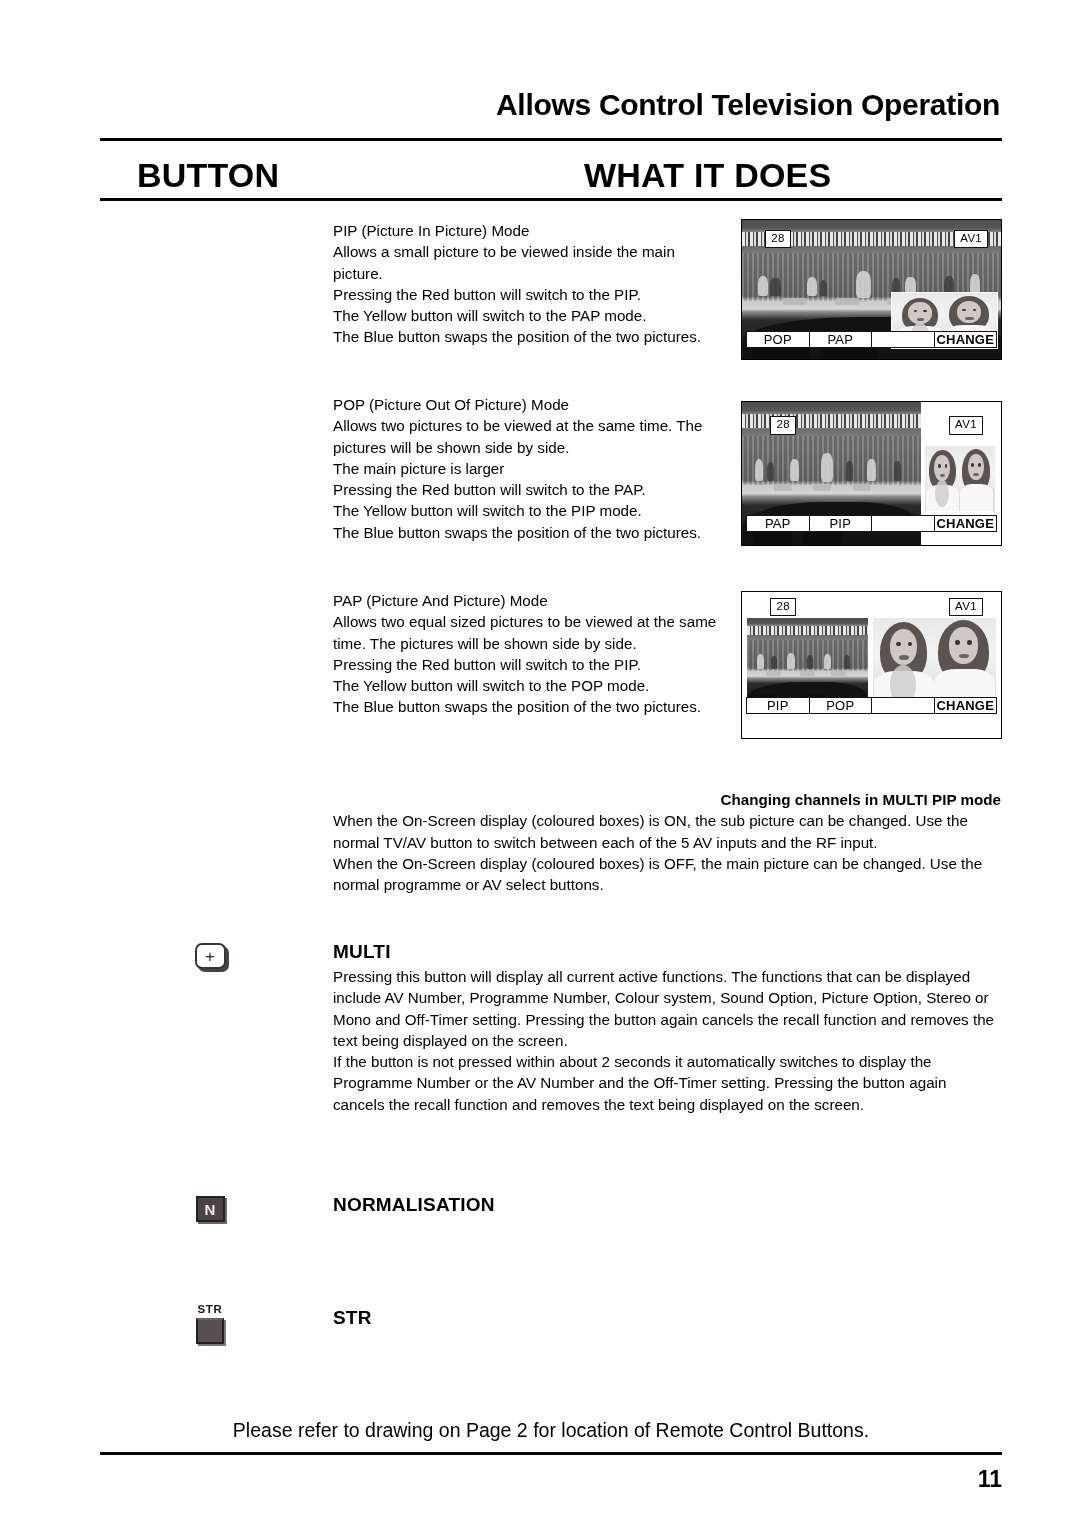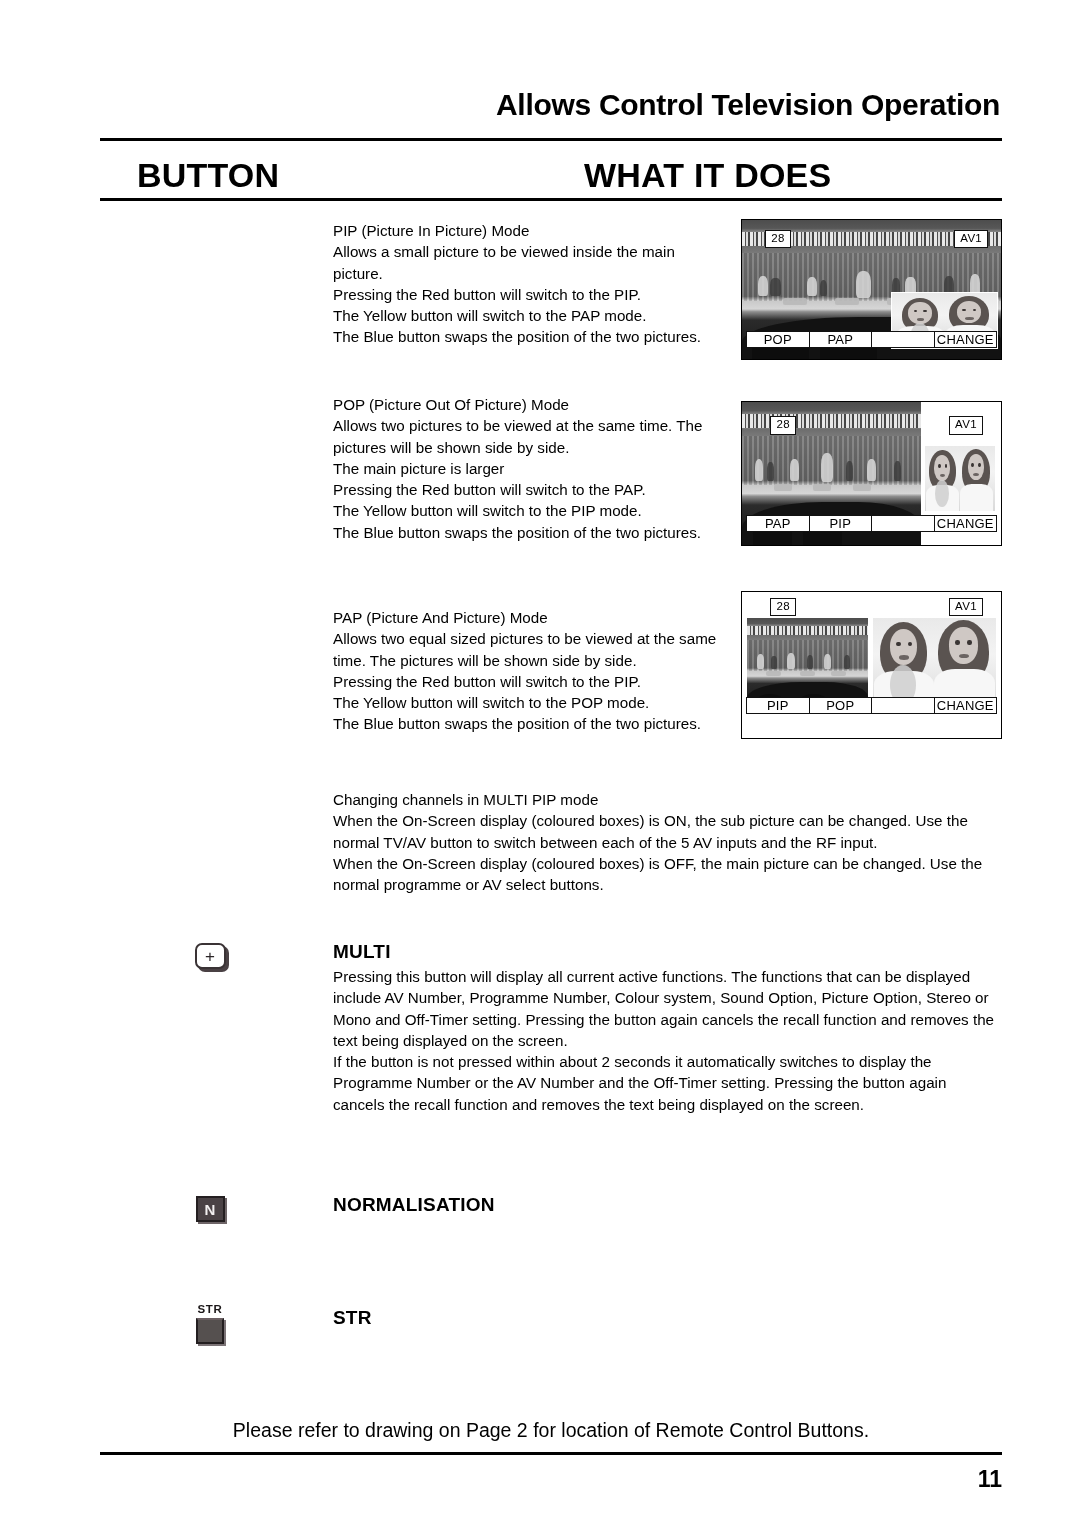--- a/index.html
+++ b/index.html
@@ -62,34 +62,35 @@
   .para {
     font-size: 15.2px;
     line-height: 21.3px;
     margin: 0;
     white-space: pre-line;
   }
   .para.narrow { width: 388px; }
   .sub-head {
     font-size: 15.2px;
     line-height: 21.3px;
-    font-weight: normal;
+    font-weight: bold;
     margin: 0;
+    text-align: right;
   }
   .section-head {
     font-size: 19px;
     font-weight: bold;
     line-height: 24px;
     margin: 0 0 2px 0;
     letter-spacing: 0.2px;
   }
 
   .blk-pip  { top: 220px; }
   .blk-pop  { top: 394px; }
-  .blk-pap  { top: 607px; }
+  .blk-pap  { top: 590px; }
   .blk-multi{ top: 789px; }
   .blk-recall { top: 940px; }
   .blk-norm   { top: 1193px; }
   .blk-str    { top: 1306px; }
 
   
   .btn-icon-wrap {
     position: absolute;
     width: 150px;
     text-align: center;
@@ -302,21 +303,21 @@
     flex: 1 1 0;
     border-right: 1px solid #111;
     font-size: 13px;
     line-height: 15px;
     text-align: center;
     color: #000;
     letter-spacing: 0.2px;
     white-space: nowrap;
     overflow: hidden;
   }
-  .osd-bar .cell:last-child { border-right: none; }
+  .osd-bar .cell:last-child { border-right: none; font-weight: bold; }
 
   
   .footer-note {
     position: absolute;
     left: 100px;
     top: 1419px;
     width: 902px;
     text-align: center;
     font-size: 19.5px;
     white-space: nowrap;

